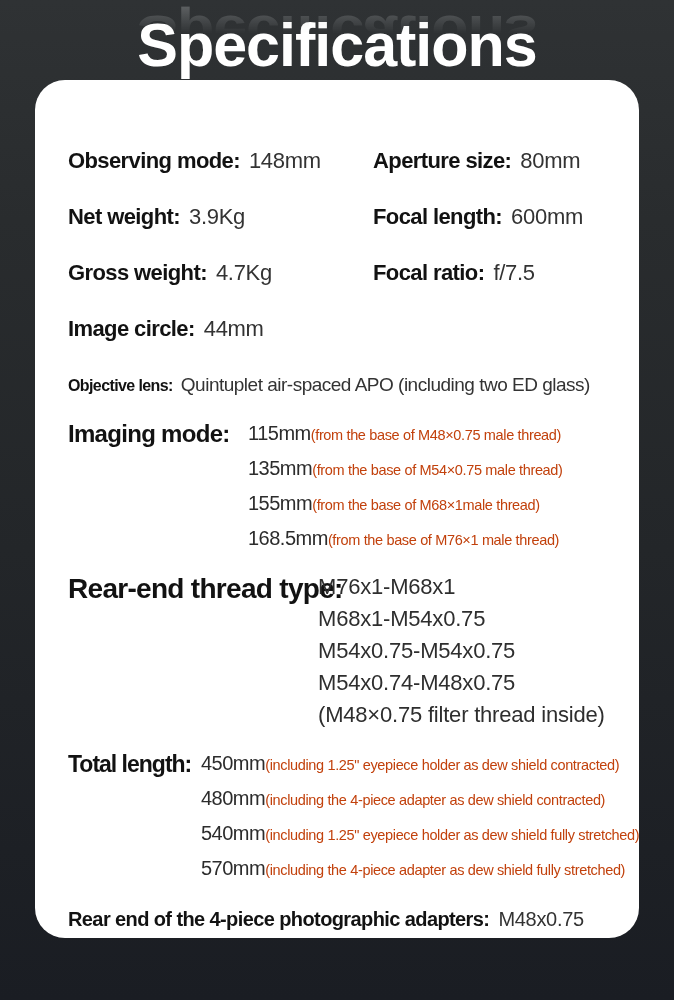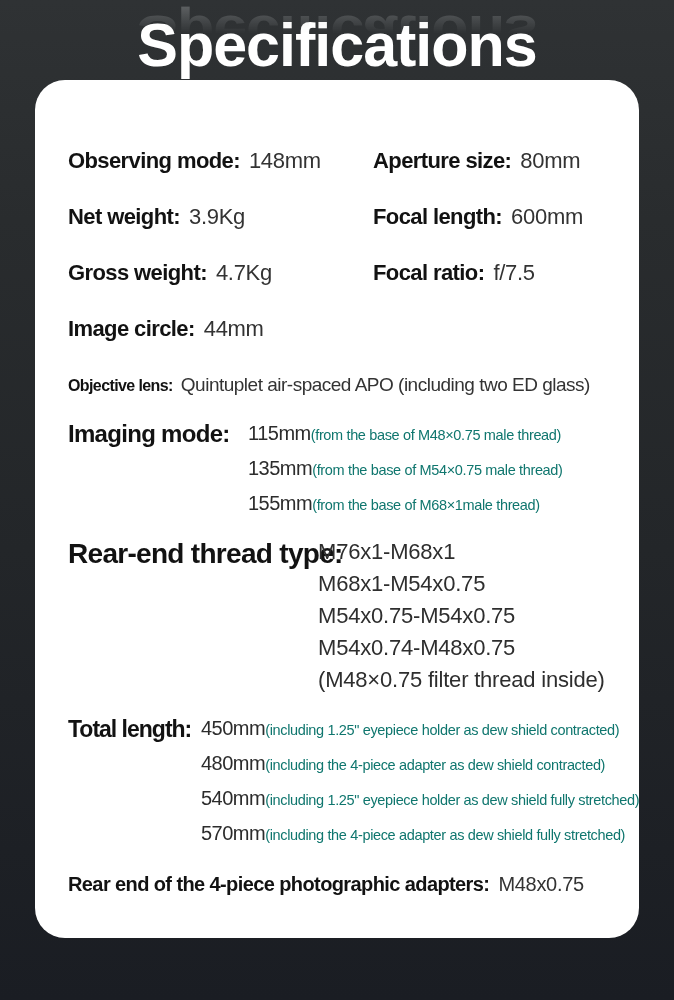--- a/index.html
+++ b/index.html
@@ -71,21 +71,21 @@
 
   .imaging-block { margin-bottom:14px; }
   .imaging-block .block-label { width:160px; font-size:24px; padding-top:3px; }
   .rear-block { margin-bottom:16px; }
   .rear-block .block-label { width:230px; font-size:28px; padding-top:2px; }
   .total-block { margin-bottom:18px; }
   .total-block .block-label { width:113px; font-size:23px; letter-spacing:-1px; padding-top:4px; }
 
   .big-line { line-height:33px; white-space:nowrap; }
   .big-num { font-size:20px; font-weight:400; color:#2c2c2c; letter-spacing:-0.5px; }
-  .small-note { font-size:14.5px; font-weight:400; color:#0f766e; letter-spacing:-0.35px; }
+  .small-note { font-size:14.5px; font-weight:400; color:#c2410c; letter-spacing:-0.35px; }
 
   .rear-line { font-size:22px; line-height:32px; color:#2e2e2e; letter-spacing:-0.2px; white-space:nowrap; }
 
   
   .bottom-row { margin-top:6px; white-space:nowrap; line-height:28px; }
   .bottom-row .spec-label { font-size:20px; letter-spacing:-0.6px; }
   .bottom-row .spec-value { font-size:20px; letter-spacing:-0.3px; }
 </style>
 </head>
 <body>
@@ -131,20 +131,23 @@
     <div class="block-values">
       <div class="big-line">
         <span class="big-num">115mm</span><span class="small-note">(from the base of M48×0.75 male thread)</span>
       </div>
       <div class="big-line">
         <span class="big-num">135mm</span><span class="small-note">(from the base of M54×0.75 male thread)</span>
       </div>
       <div class="big-line">
         <span class="big-num">155mm</span><span class="small-note">(from the base of M68×1male thread)</span>
       </div>
+      <div class="big-line">
+        <span class="big-num">168.5mm</span><span class="small-note">(from the base of M76×1 male thread)</span>
+      </div>
     </div>
   </div>
 
   <div class="block rear-block">
     <div class="block-label">Rear-end thread type:</div>
     <div class="block-values">
       <div class="rear-line">M76x1-M68x1</div>
       <div class="rear-line">M68x1-M54x0.75</div>
       <div class="rear-line">M54x0.75-M54x0.75</div>
       <div class="rear-line">M54x0.74-M48x0.75</div>

